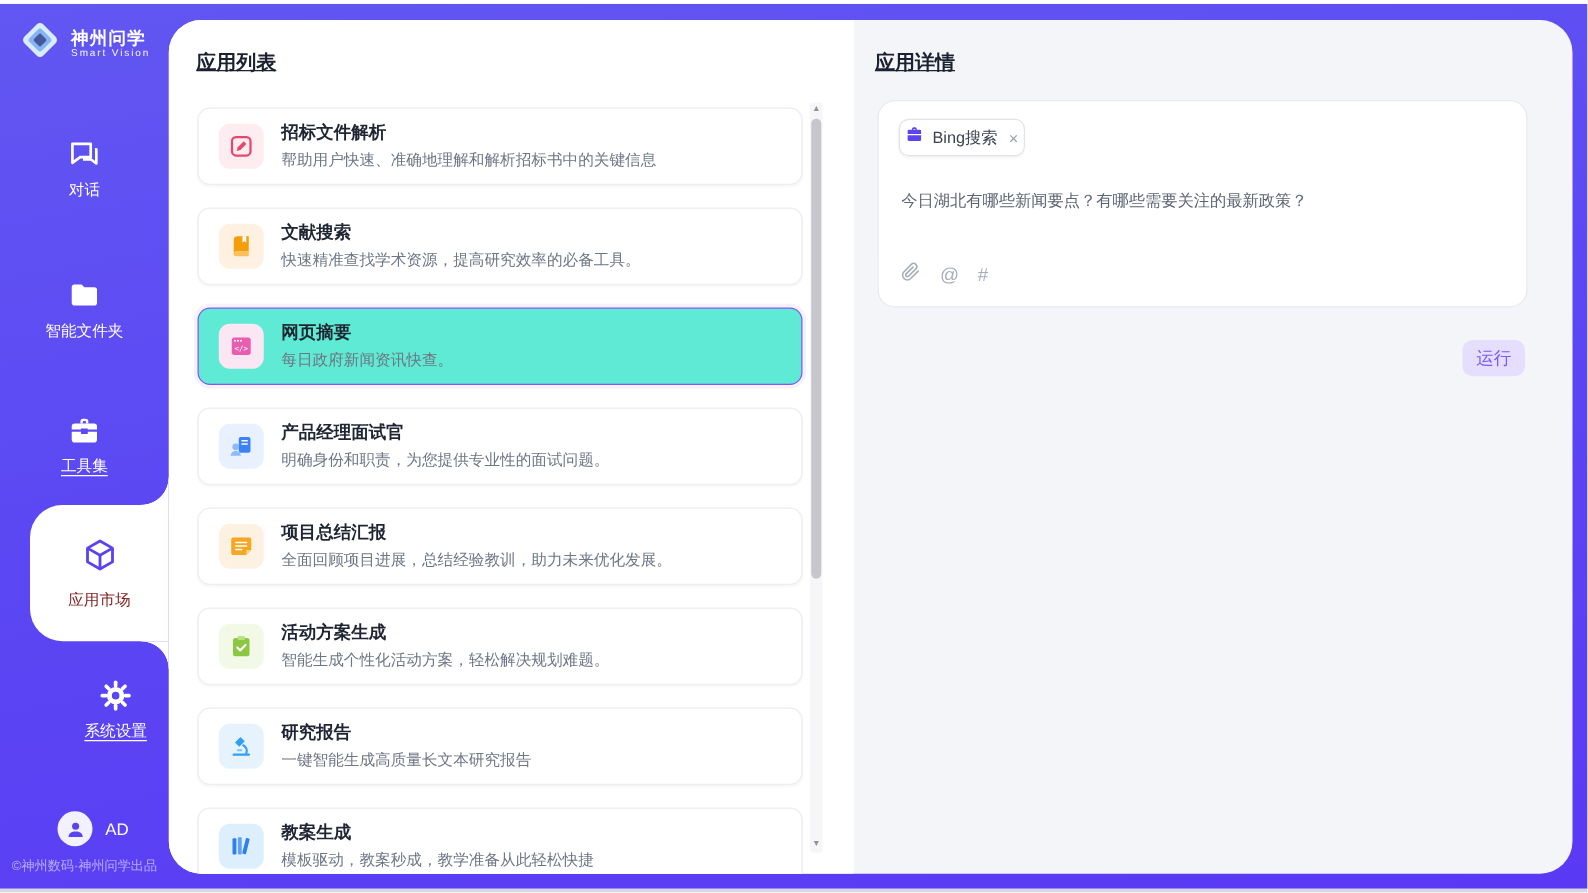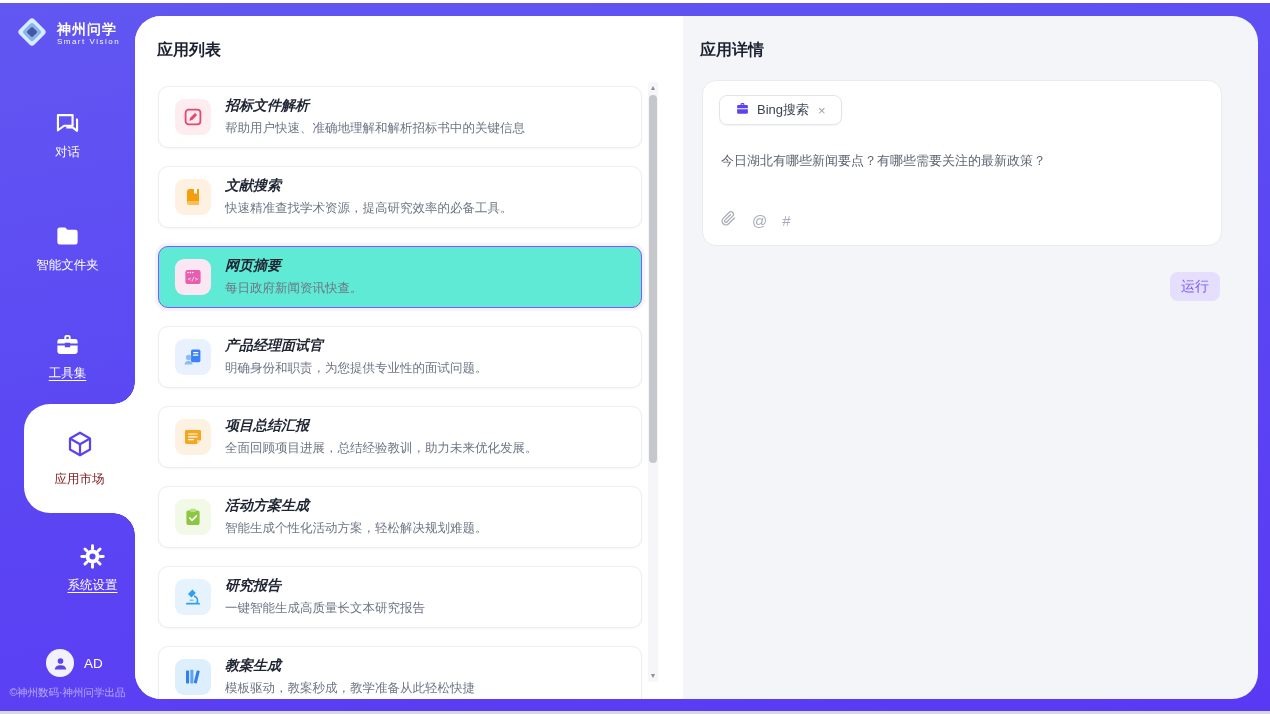--- a/index.html
+++ b/index.html
@@ -35,45 +35,45 @@
   .bubble-inner .lb { font-size:12.5px; color:#7f1d1d; }
   .user { position:absolute; top:646px; left:0; width:149px; display:flex; align-items:center; justify-content:center; gap:10px; cursor:pointer; }
   .avatar { width:28px; height:28px; border-radius:50%; background:#f3f1fd; display:flex; align-items:center; justify-content:center; }
   .user-name { color:#fff; font-size:13.5px; }
   .side-foot { position:absolute; top:683px; left:0; width:135px; text-align:center; font-size:10.5px; color:rgba(255,255,255,.55); }
 
   
   .surface { position:absolute; left:135px; top:16px; width:1123px; height:683px;
     background:#f4f5f8; border-radius:26px; overflow:hidden; }
   .left-panel { position:absolute; left:0; top:0; width:548px; height:100%; background:#fff; }
-  .panel-title { position:absolute; font-size:16px; font-weight:700; color:#1b2130; }
+  .panel-title { position:absolute; font-size:16px; font-weight:700; color:#1b2130;text-decoration:underline; }
   .lp-title { left:22px; top:24px; }
 
   .list { position:absolute; left:23px; top:70px; width:484px; }
   .card { display:flex; align-items:center; height:62px; margin-bottom:18px; padding:0 16px;
     background:#fff; border:1px solid #ededf2; border-radius:10px;
     box-shadow:0 1px 2px rgba(30,30,60,.04); cursor:pointer; }
   .card.sel { border:1.5px solid #8257f5; background:#5eead4; box-shadow:0 0 0 3px rgba(130,87,245,.08); }
   .ic { width:36px; height:36px; border-radius:9px; flex:0 0 36px; display:flex; align-items:center; justify-content:center; }
   .ct { margin-left:14px; min-width:0; }
-  .ct b { display:block; font-size:14px; font-weight:700; color:#1f2533;font-style:italic; }
+  .ct b { display:block; font-size:14px; font-weight:700; color:#1f2533; }
   .ct small { display:block; font-size:12.5px; color:#6e7585; margin-top:5px; white-space:nowrap; }
 
   .sb { position:absolute; left:513px; top:66px; width:10px; height:600px; background:#f6f6f8; border-radius:2px; }
   .sb-up,.sb-down { position:absolute; left:0; width:10px; height:12px; font-size:7px; color:#8d919c; text-align:center; line-height:12px; cursor:pointer; }
   .sb-up { top:0; } .sb-down { bottom:0; }
   .sb-thumb { position:absolute; left:1px; top:13px; width:8px; height:368px; background:#c5c7cd; border-radius:4px; cursor:pointer; }
 
   
   .right-panel { position:absolute; left:548px; top:0; right:0; height:100%; }
   .rp-title { left:17px; top:24px; }
   .detail-card { position:absolute; left:19px; top:64px; width:520px; height:166px;
     background:#fff; border:1px solid #e9e9ef; border-radius:14px; }
   .tag { position:absolute; left:16px; top:14px; display:inline-flex; align-items:center; gap:7px;
-    height:30px; padding:0 15px; background:#fff; border:1px solid #e3e4ea; border-radius:8px;
+    height:30px; padding:0 4px; background:#fff; border:1px solid #e3e4ea; border-radius:8px;
     box-shadow:0 1px 2px rgba(30,30,60,.05); }
   .tag-label { font-size:13px; color:#3c4250; }
   .tag-x { font-size:13px; color:#9aa0ab; cursor:pointer; margin-left:2px; }
   .query { position:absolute; left:18px; top:70px; right:16px; font-size:13px; color:#5d6472; line-height:1.5; cursor:text; }
   .attach-row { position:absolute; left:17px; bottom:14px; display:flex; align-items:center; gap:15px; color:#a8adb8; }
   .attach-row .sym { font-size:15px; line-height:1; cursor:pointer; }
   .run-btn { position:absolute; top:256px; right:38px; width:50px; height:29px; border:none;
     background:#e5defc; color:#7a5af8; font-size:14px; border-radius:8px; cursor:pointer;
     font-family:inherit; display:flex; align-items:center; justify-content:center; }
 </style>

